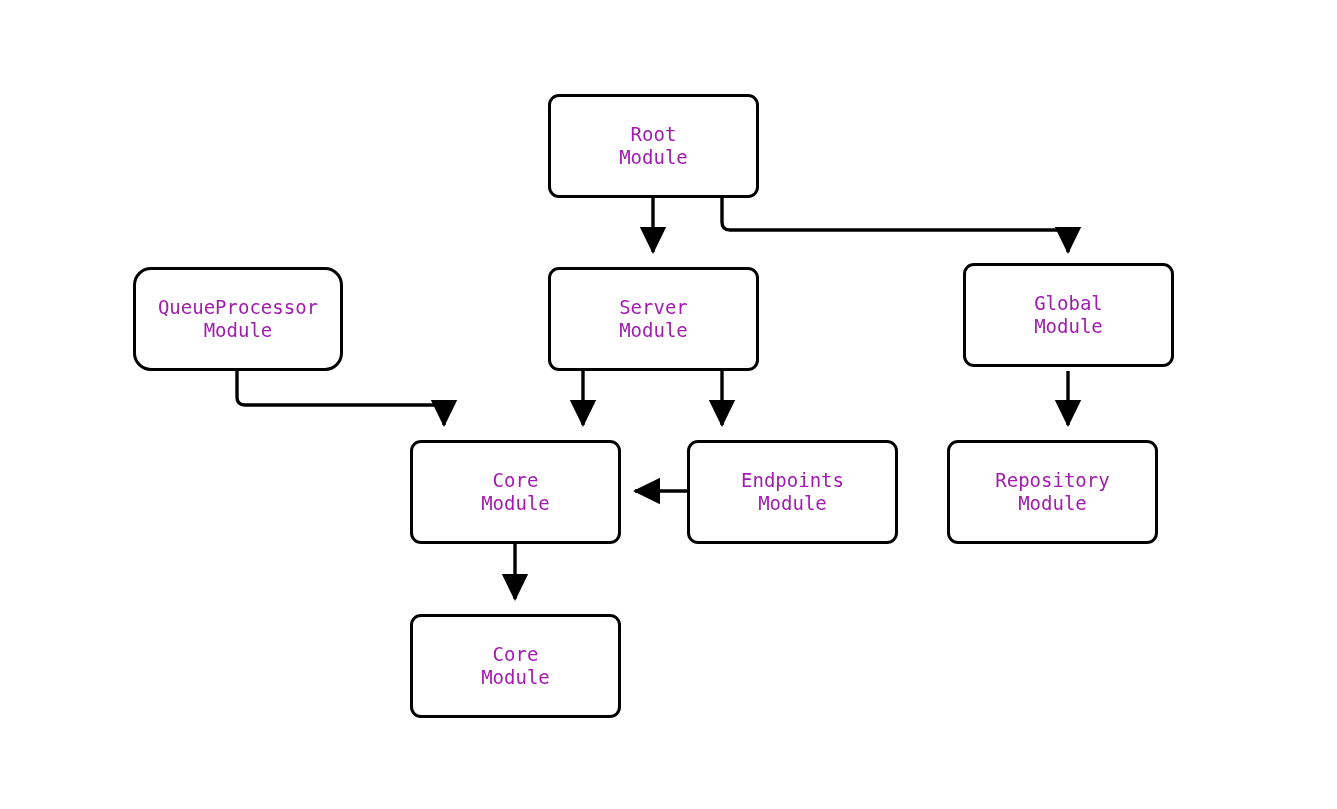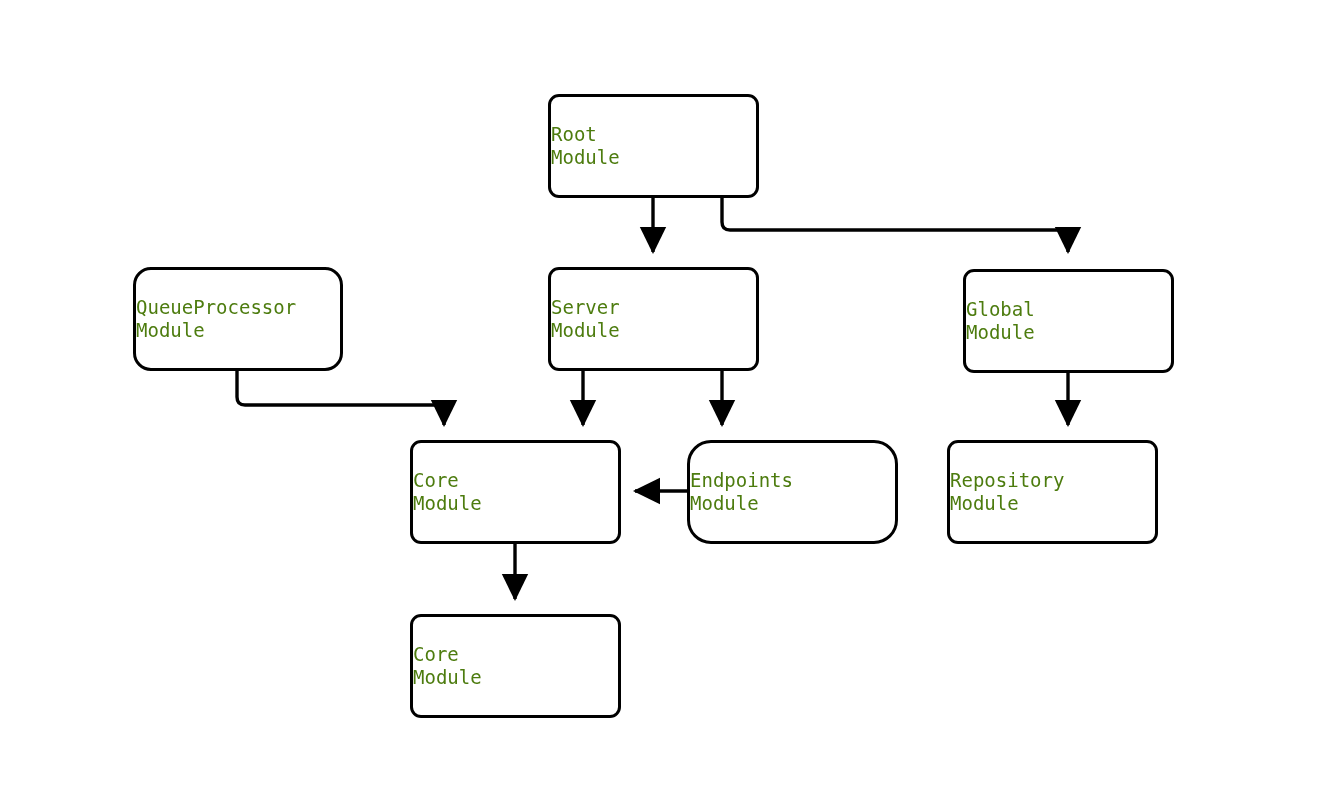--- a/index.html
+++ b/index.html
@@ -25,24 +25,24 @@
     pointer-events: none;
   }
   .node {
     position: absolute;
     box-sizing: border-box;
     background: #ffffff;
     border: 3.5px solid #000000;
     border-radius: 11px;
     display: flex;
     flex-direction: column;
-    align-items: flex-start;
+    align-items: center;
     justify-content: center;
     text-align: center;
-    color: #4d7c0f;
+    color: #a21caf;
     font-family: "DejaVu Sans Mono", "Liberation Mono", monospace;
     font-size: 19px;
     line-height: 23px;
     letter-spacing: 0px;
     white-space: pre;
   }
   .node-line {
     display: block;
   }
 </style>
@@ -86,31 +86,31 @@
   <div class="node" style="left:133px; top:267px; width:210px; height:104px;border-radius:18px;">
     <span class="node-line">QueueProcessor</span>
     <span class="node-line">Module</span>
   </div>
 
   <div class="node" style="left:548px; top:267px; width:211px; height:104px;">
     <span class="node-line">Server</span>
     <span class="node-line">Module</span>
   </div>
 
-  <div class="node" style="left:963px; top:269px; width:211px; height:104px;">
+  <div class="node" style="left:963px; top:263px; width:211px; height:104px;">
     <span class="node-line">Global</span>
     <span class="node-line">Module</span>
   </div>
 
   <div class="node" style="left:410px; top:440px; width:211px; height:104px;">
     <span class="node-line">Core</span>
     <span class="node-line">Module</span>
   </div>
 
-  <div class="node" style="left:687px; top:440px; width:211px; height:104px;border-radius:24px;">
+  <div class="node" style="left:687px; top:440px; width:211px; height:104px;">
     <span class="node-line">Endpoints</span>
     <span class="node-line">Module</span>
   </div>
 
   <div class="node" style="left:947px; top:440px; width:211px; height:104px;">
     <span class="node-line">Repository</span>
     <span class="node-line">Module</span>
   </div>
 
   <div class="node" style="left:410px; top:614px; width:211px; height:104px;">

